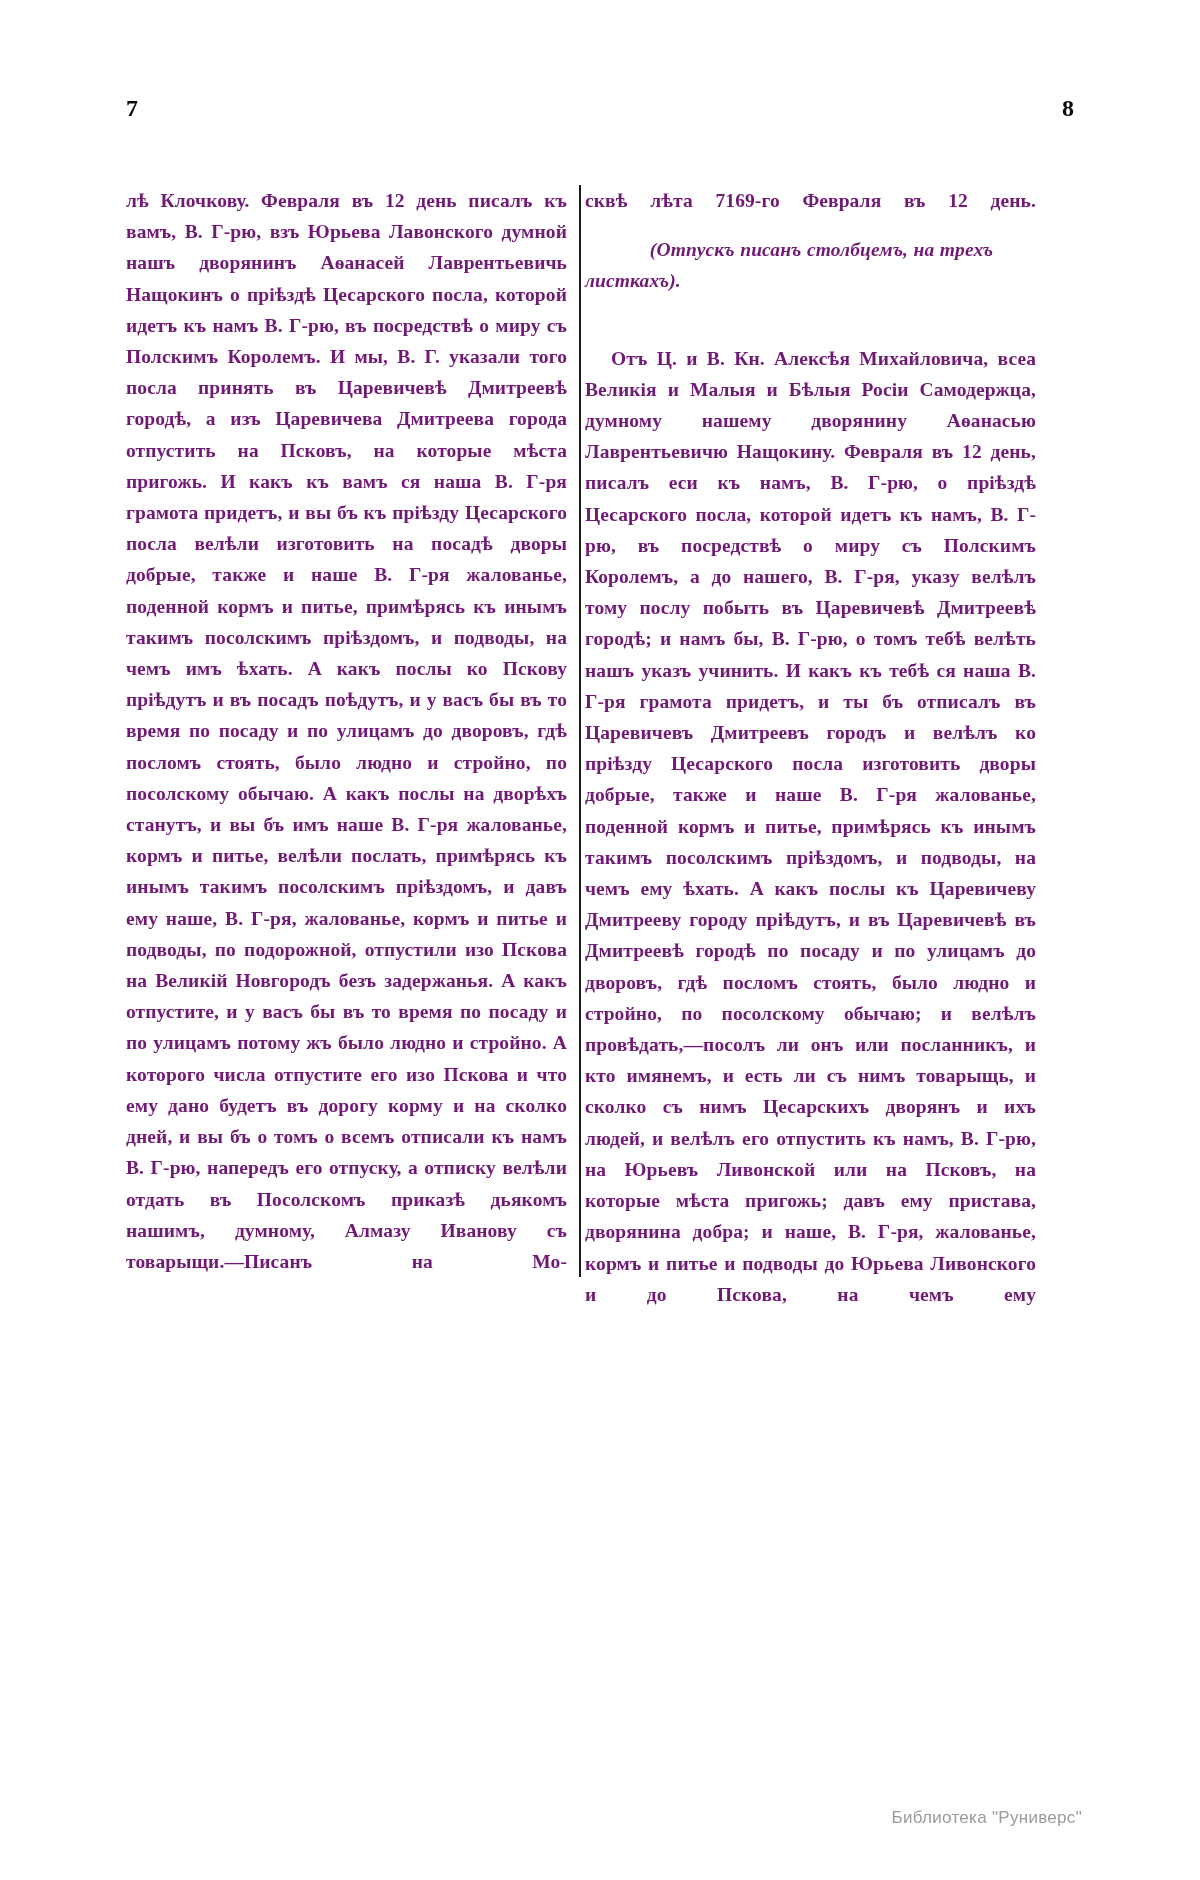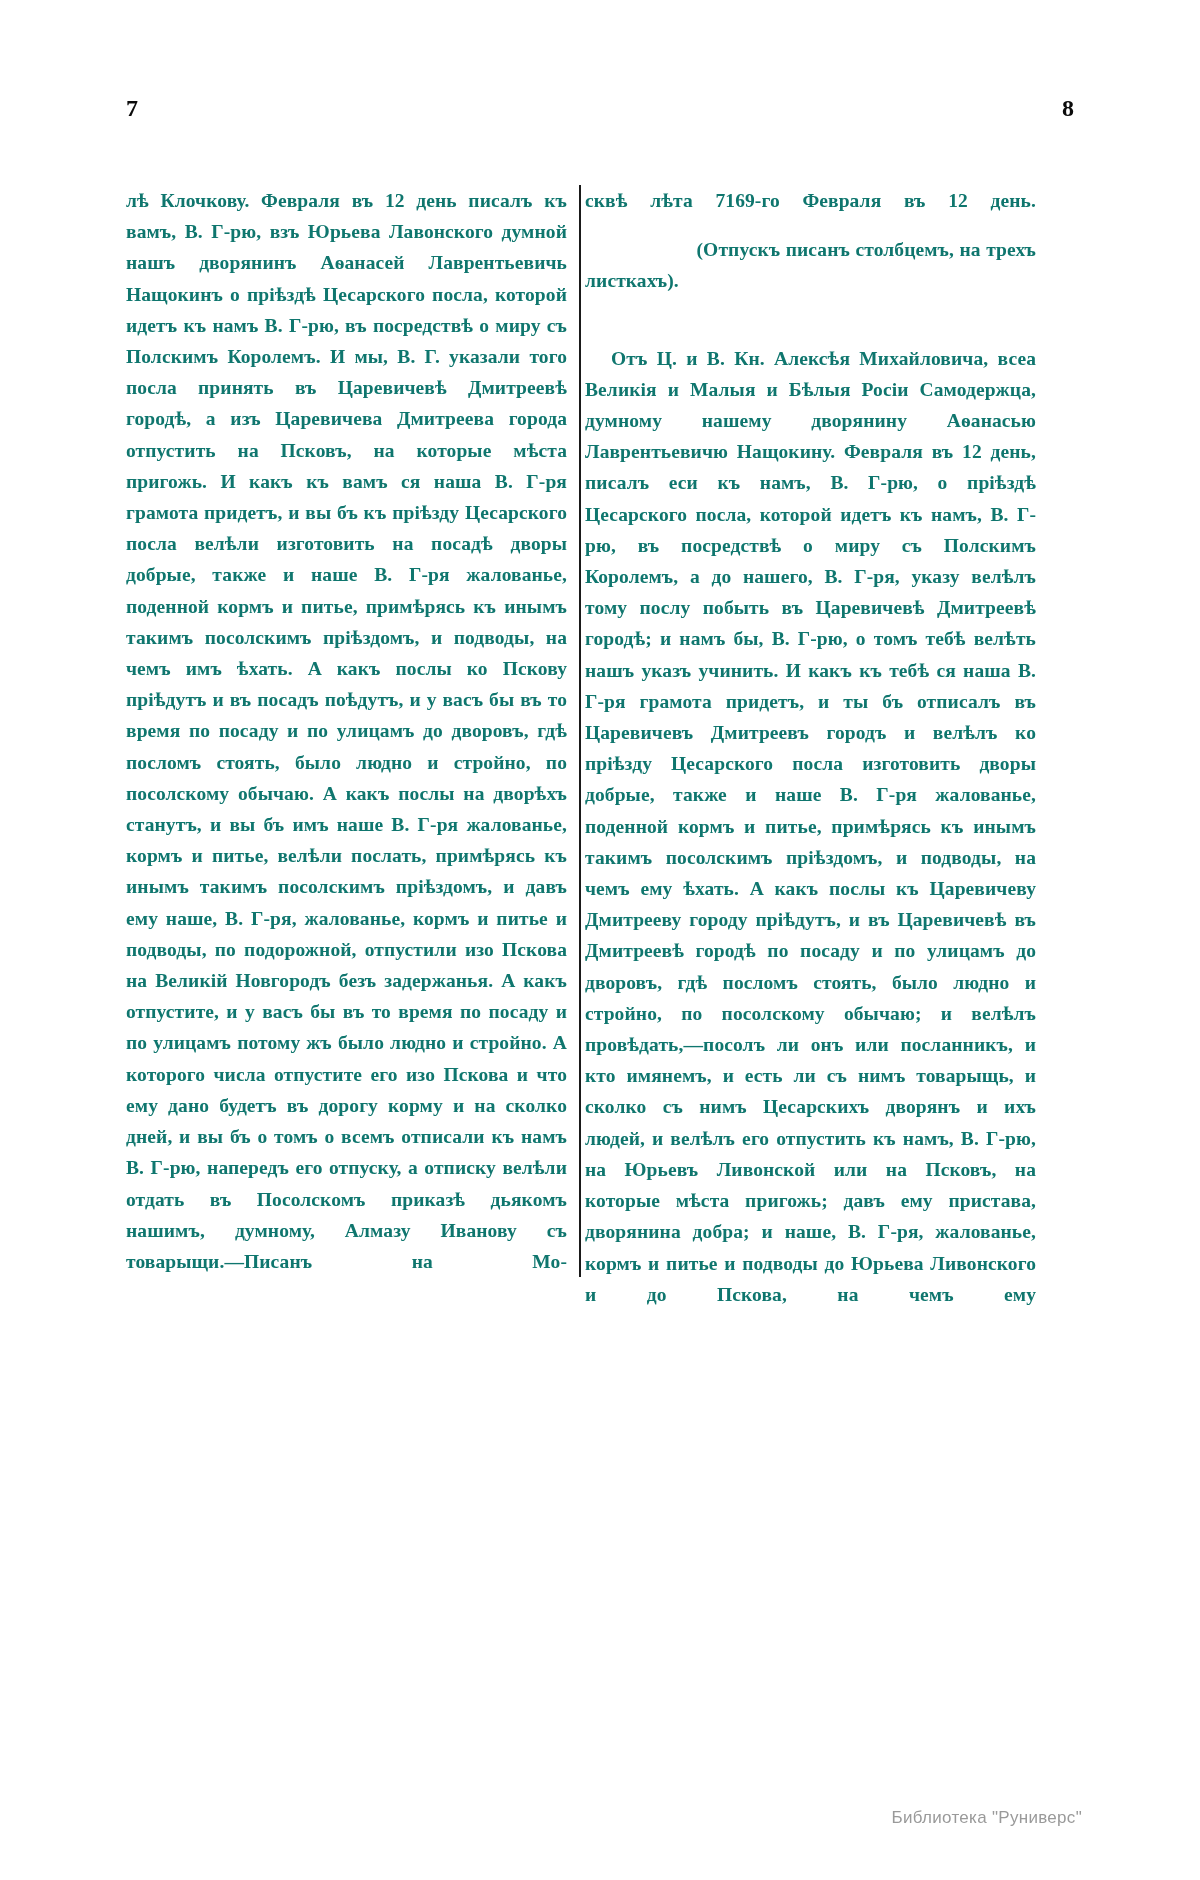--- a/index.html
+++ b/index.html
@@ -54,26 +54,27 @@
   }
   .para {
     margin: 0;
     font-family: "Liberation Serif", serif;
     font-size: 19.5px;
     font-weight: bold;
     line-height: 31.2px;
     text-align: justify;
     text-align-last: justify;
     letter-spacing: 0.1px;
-    color: #0f766e;
+    color: #701a75;
     word-spacing: 0.5px;
   }
   .note {
+    font-style: italic;
     font-weight: bold;
-    text-align: right;
+    text-align: center;
     text-align-last: left;
     text-indent: 22px;
   }
   .spacer-sm { height: 18px; }
   .spacer-md { height: 46px; }
   .indent {
     text-indent: 26px;
   }
   .watermark {
     position: absolute;

